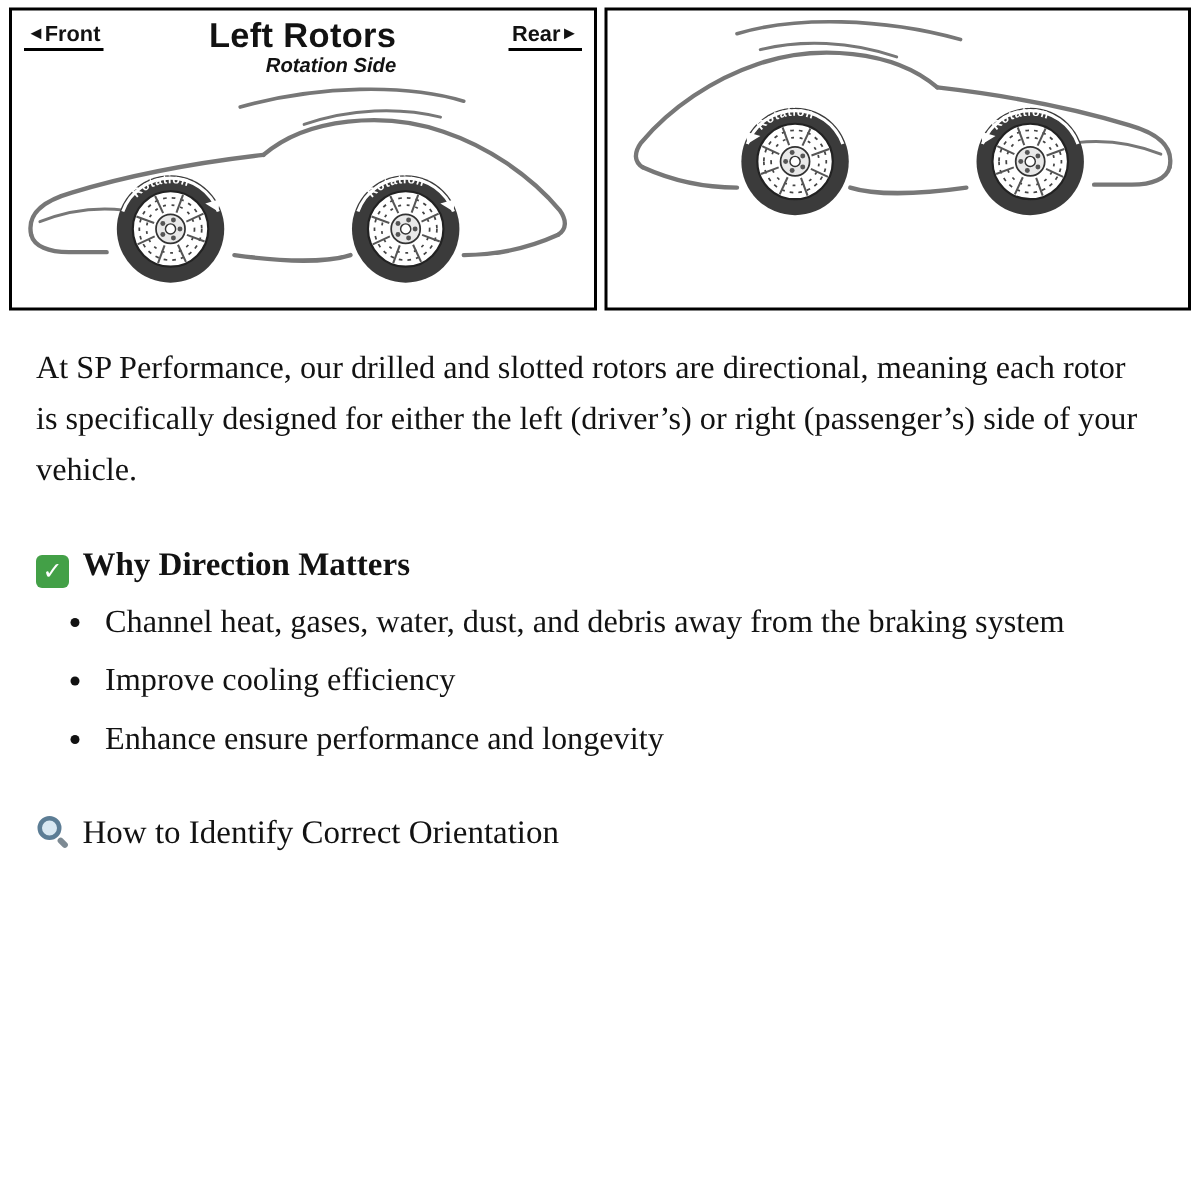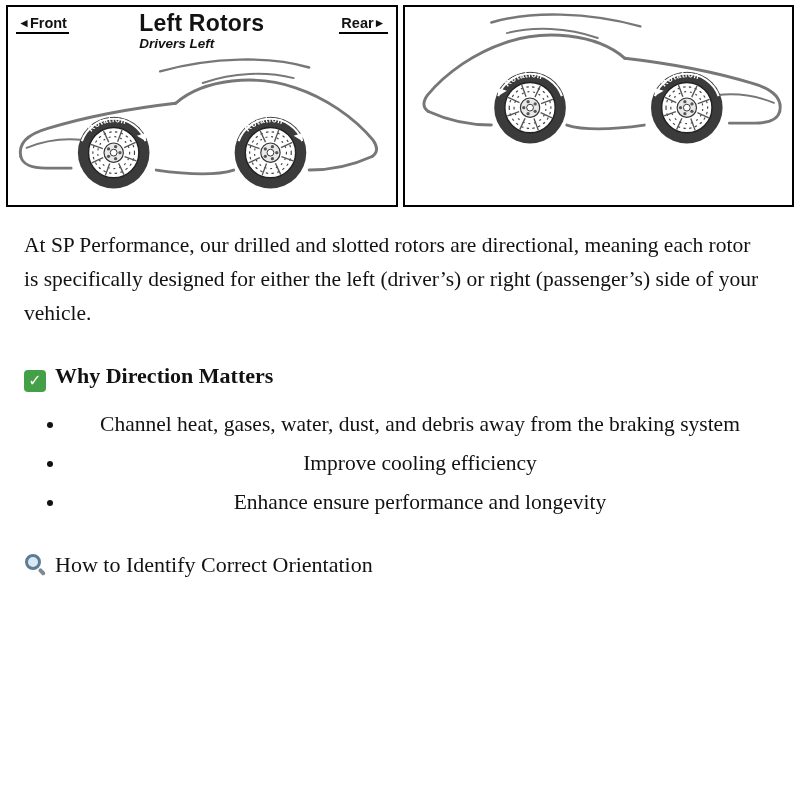--- a/index.html
+++ b/index.html
@@ -15,32 +15,32 @@
     display:grid; grid-template-columns:1fr auto 1fr; align-items:start;
     padding:4px 8px 0 8px; font-family:"Liberation Sans", sans-serif;
   }
   .dir {
     font-weight:bold; font-size:14.5px; border-bottom:2px solid #000;
     padding:0 2px 1px 2px; margin-top:4px; white-space:nowrap;
   }
   .dir-left { justify-self:start; }
   .dir-right { justify-self:end; }
   .arrow { font-size:12px; position:relative; top:-1px; }
-  .panel-titles { text-align:left; line-height:1.1; }
+  .panel-titles { text-align:right; line-height:1.1; }
   .panel-title { font-size:23px; font-weight:bold; letter-spacing:.2px; }
   .panel-sub { font-size:13.5px; font-style:italic; font-weight:bold; margin-top:1px; }
   .car-svg { width:100%; height:150px; display:block; margin-top:0; }
 
   
   .content { padding:6px 30px 0 24px; font-size:21.5px; line-height:1.58; }
   .intro { margin:16px 0 0 0; }
   .sec-head { margin:28px 0 0 0; font-size:22px; }
   .sec-head .head-text { vertical-align:baseline; }
   .bold-head { font-weight:bold; }
-  ul { margin:14px 0 0 0; padding-left:42px;text-align:center; }
+  ul { margin:4px 0 0 0; padding-left:42px; }
   li { margin-bottom:5px; padding-left:4px; }
 
   .check-icon {
     display:inline-block; width:22px; height:22px; background:#43a047;
     border-radius:4px; color:#fff; font-size:16px; line-height:22px;
     text-align:center; vertical-align:-3px; margin-right:9px;
     font-family:"DejaVu Sans", sans-serif; font-weight:bold;
   }
   .mag-icon { display:inline-block; width:23px; height:23px; position:relative; margin-right:8px; vertical-align:-3px; }
   .mag-icon::before {
@@ -55,21 +55,21 @@
 </head>
 <body>
 
 <div class="diagram-row">
 
   <div class="panel">
     <div class="panel-header">
       <span class="dir dir-left"><span class="arrow">◄</span><span>Front</span></span>
       <span class="panel-titles">
         <div class="panel-title">Left Rotors</div>
-        <div class="panel-sub">Drivers Left</div>
+        <div class="panel-sub">Rotation Side</div>
       </span>
       <span class="dir dir-right"><span>Rear</span><span class="arrow">►</span></span>
     </div>
 
     <svg class="car-svg" viewBox="0 0 390 155">
       <defs>
         <g id="rotorA">
           <circle r="26" fill="#fff" stroke="#222" stroke-width="1.5"></circle>
           <circle r="21.5" fill="none" stroke="#444" stroke-width="1.2" stroke-dasharray="2.5 3.5"></circle>
           <circle r="16.5" fill="none" stroke="#444" stroke-width="1.2" stroke-dasharray="2 4"></circle>

